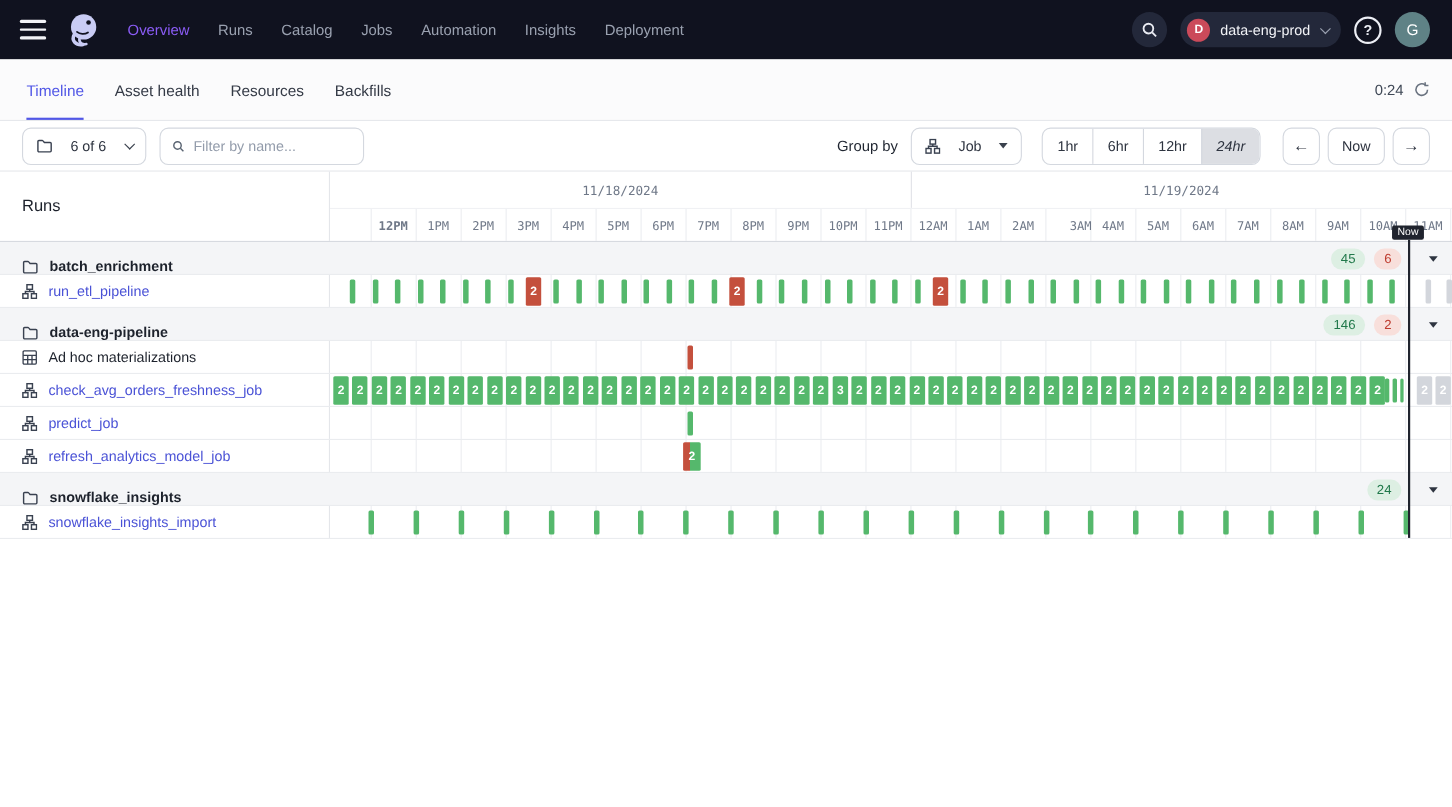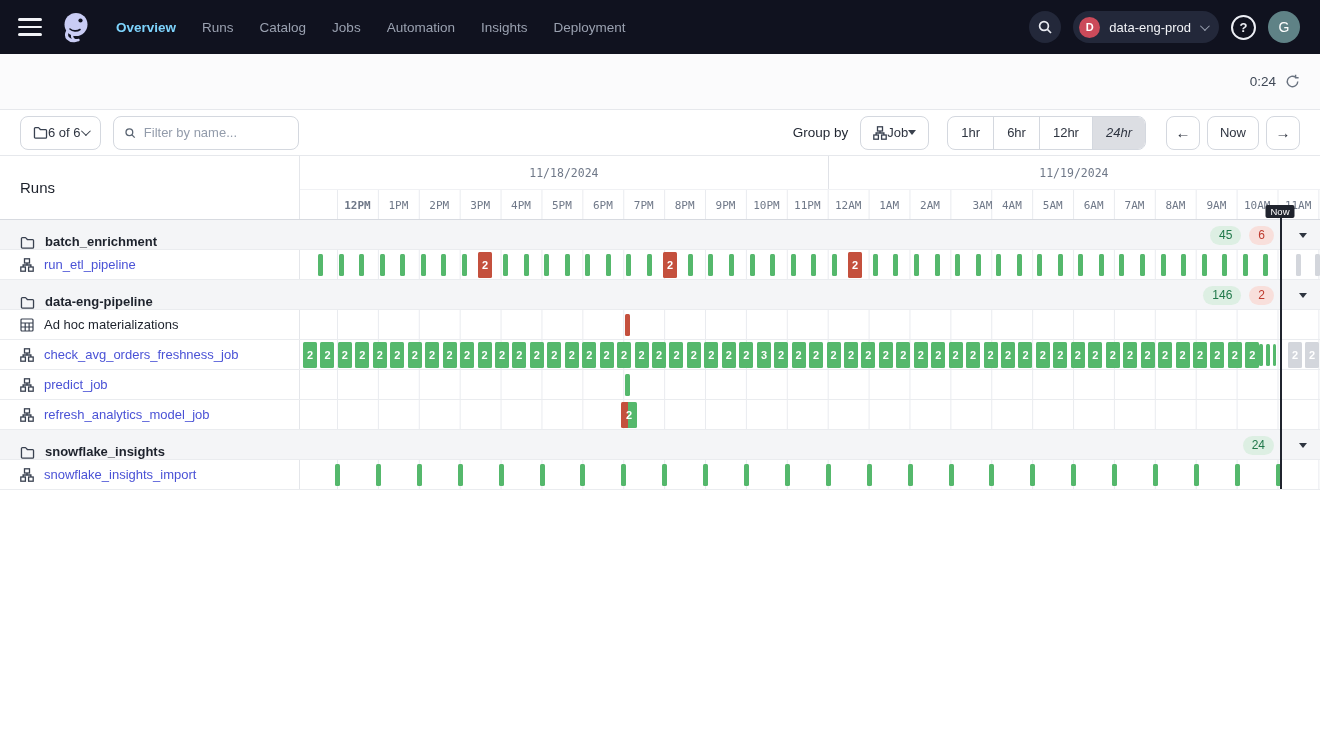--- a/index.html
+++ b/index.html
@@ -8,21 +8,21 @@
 
   
   .topnav { height:54px; background:#10121F; display:flex; align-items:center;
     padding:0 20px 0 18px; }
   .hamburger { width:24px; height:18px; display:flex; flex-direction:column;
     justify-content:space-between; cursor:pointer; }
   .hamburger span { height:2.6px; background:#F2F3F7; border-radius:2px; }
   .brand { margin:0 14px 0 16px; display:flex; align-items:center; }
   .nav-items { display:flex; align-items:center; gap:26px; margin-left:8px; }
   .nav-item { font-size:13.5px; font-weight:500; color:#9AA1B0; cursor:pointer; }
-  .nav-item.active { color:#7dd3fc; font-weight:700; }
+  .nav-item.active { color:#8b5cf6; font-weight:400; }
   .topnav-right { margin-left:auto; display:flex; align-items:center; gap:12px; }
   .circle-btn { width:32px; height:32px; border-radius:50%; background:#23283A;
     display:flex; align-items:center; justify-content:center; cursor:pointer; }
   .deploy-pill { height:32px; border-radius:16px; background:#23283A; display:flex;
     align-items:center; gap:9px; padding:0 12px 0 6px; cursor:pointer; }
   .deploy-initial { width:21px; height:21px; border-radius:50%; background:#CB4A5A;
     color:#fff; font-size:11px; font-weight:700; display:flex; align-items:center;
     justify-content:center; }
   .deploy-name { color:#F2F3F7; font-size:13px; font-weight:500; }
   .chev { width:7px; height:7px; border-right:1.6px solid #9AA1B0;
@@ -41,21 +41,21 @@
   .tab { display:flex; align-items:center; font-size:14px; font-weight:500;
     color:#343A46; border-bottom:2px solid transparent; padding-top:2px; cursor:pointer; }
   .tab.active { color:#5157E6; border-bottom-color:#5157E6; }
   .refresh-area { margin-left:auto; display:flex; align-items:center; gap:9px;
     color:#3F4856; font-size:13.5px; }
 
   
   .toolbar { height:45px; display:flex; align-items:center; padding:0 20px; gap:12px;
     background:#fff; }
   .btn { height:34px; border:1px solid #D4D8DF; border-radius:8px; background:#fff;
-    display:inline-flex; align-items:center; gap:0; padding:0 12px; font-size:13px;
+    display:inline-flex; align-items:center; gap:16px; padding:0 12px; font-size:13px;
     color:#2E3440; cursor:pointer; white-space:nowrap; }
   .btn .tri { width:0; height:0; border-left:4px solid transparent;
     border-right:4px solid transparent; border-top:5px solid #3A414D; }
   .search-box { height:34px; width:186px; border:1px solid #D4D8DF; border-radius:8px;
     display:flex; align-items:center; gap:8px; padding:0 10px; }
   .search-box input { border:none; outline:none; font-size:13px; width:100%;
     color:#2E3440; font-family:"Liberation Sans",sans-serif; background:transparent; }
   .search-box input::placeholder { color:#939CAB; }
   .toolbar-right { margin-left:auto; display:flex; align-items:center; gap:10px; }
   .groupby-label { font-size:13.5px; color:#1F2530; margin-right:2px; }
@@ -155,20 +155,26 @@
       <span class="deploy-initial">D</span>
       <span class="deploy-name">data-eng-prod</span>
       <span class="chev"></span>
     </div>
     <div class="help-circle">?</div>
     <div class="avatar">G</div>
   </div>
 </div>
 
 <div class="tabs-row">
+  <div class="tabs-list" id="tabs-list">
+      <div class="tab active">Timeline</div>
+      <div class="tab">Asset health</div>
+      <div class="tab">Resources</div>
+      <div class="tab">Backfills</div>
+    </div>
   <div class="refresh-area">
     <span>0:24</span>
     <span style="display:flex;cursor:pointer;">
       <svg width="15" height="15" viewBox="0 0 16 16" fill="none" stroke="#6A7380" stroke-width="1.5">
         <path d="M13.6 8A5.6 5.6 0 1 1 11.4 3.5"></path>
         <path d="M11.3 0.8v3.2h3.2"></path>
       </svg>
     </span>
   </div>
 </div>

